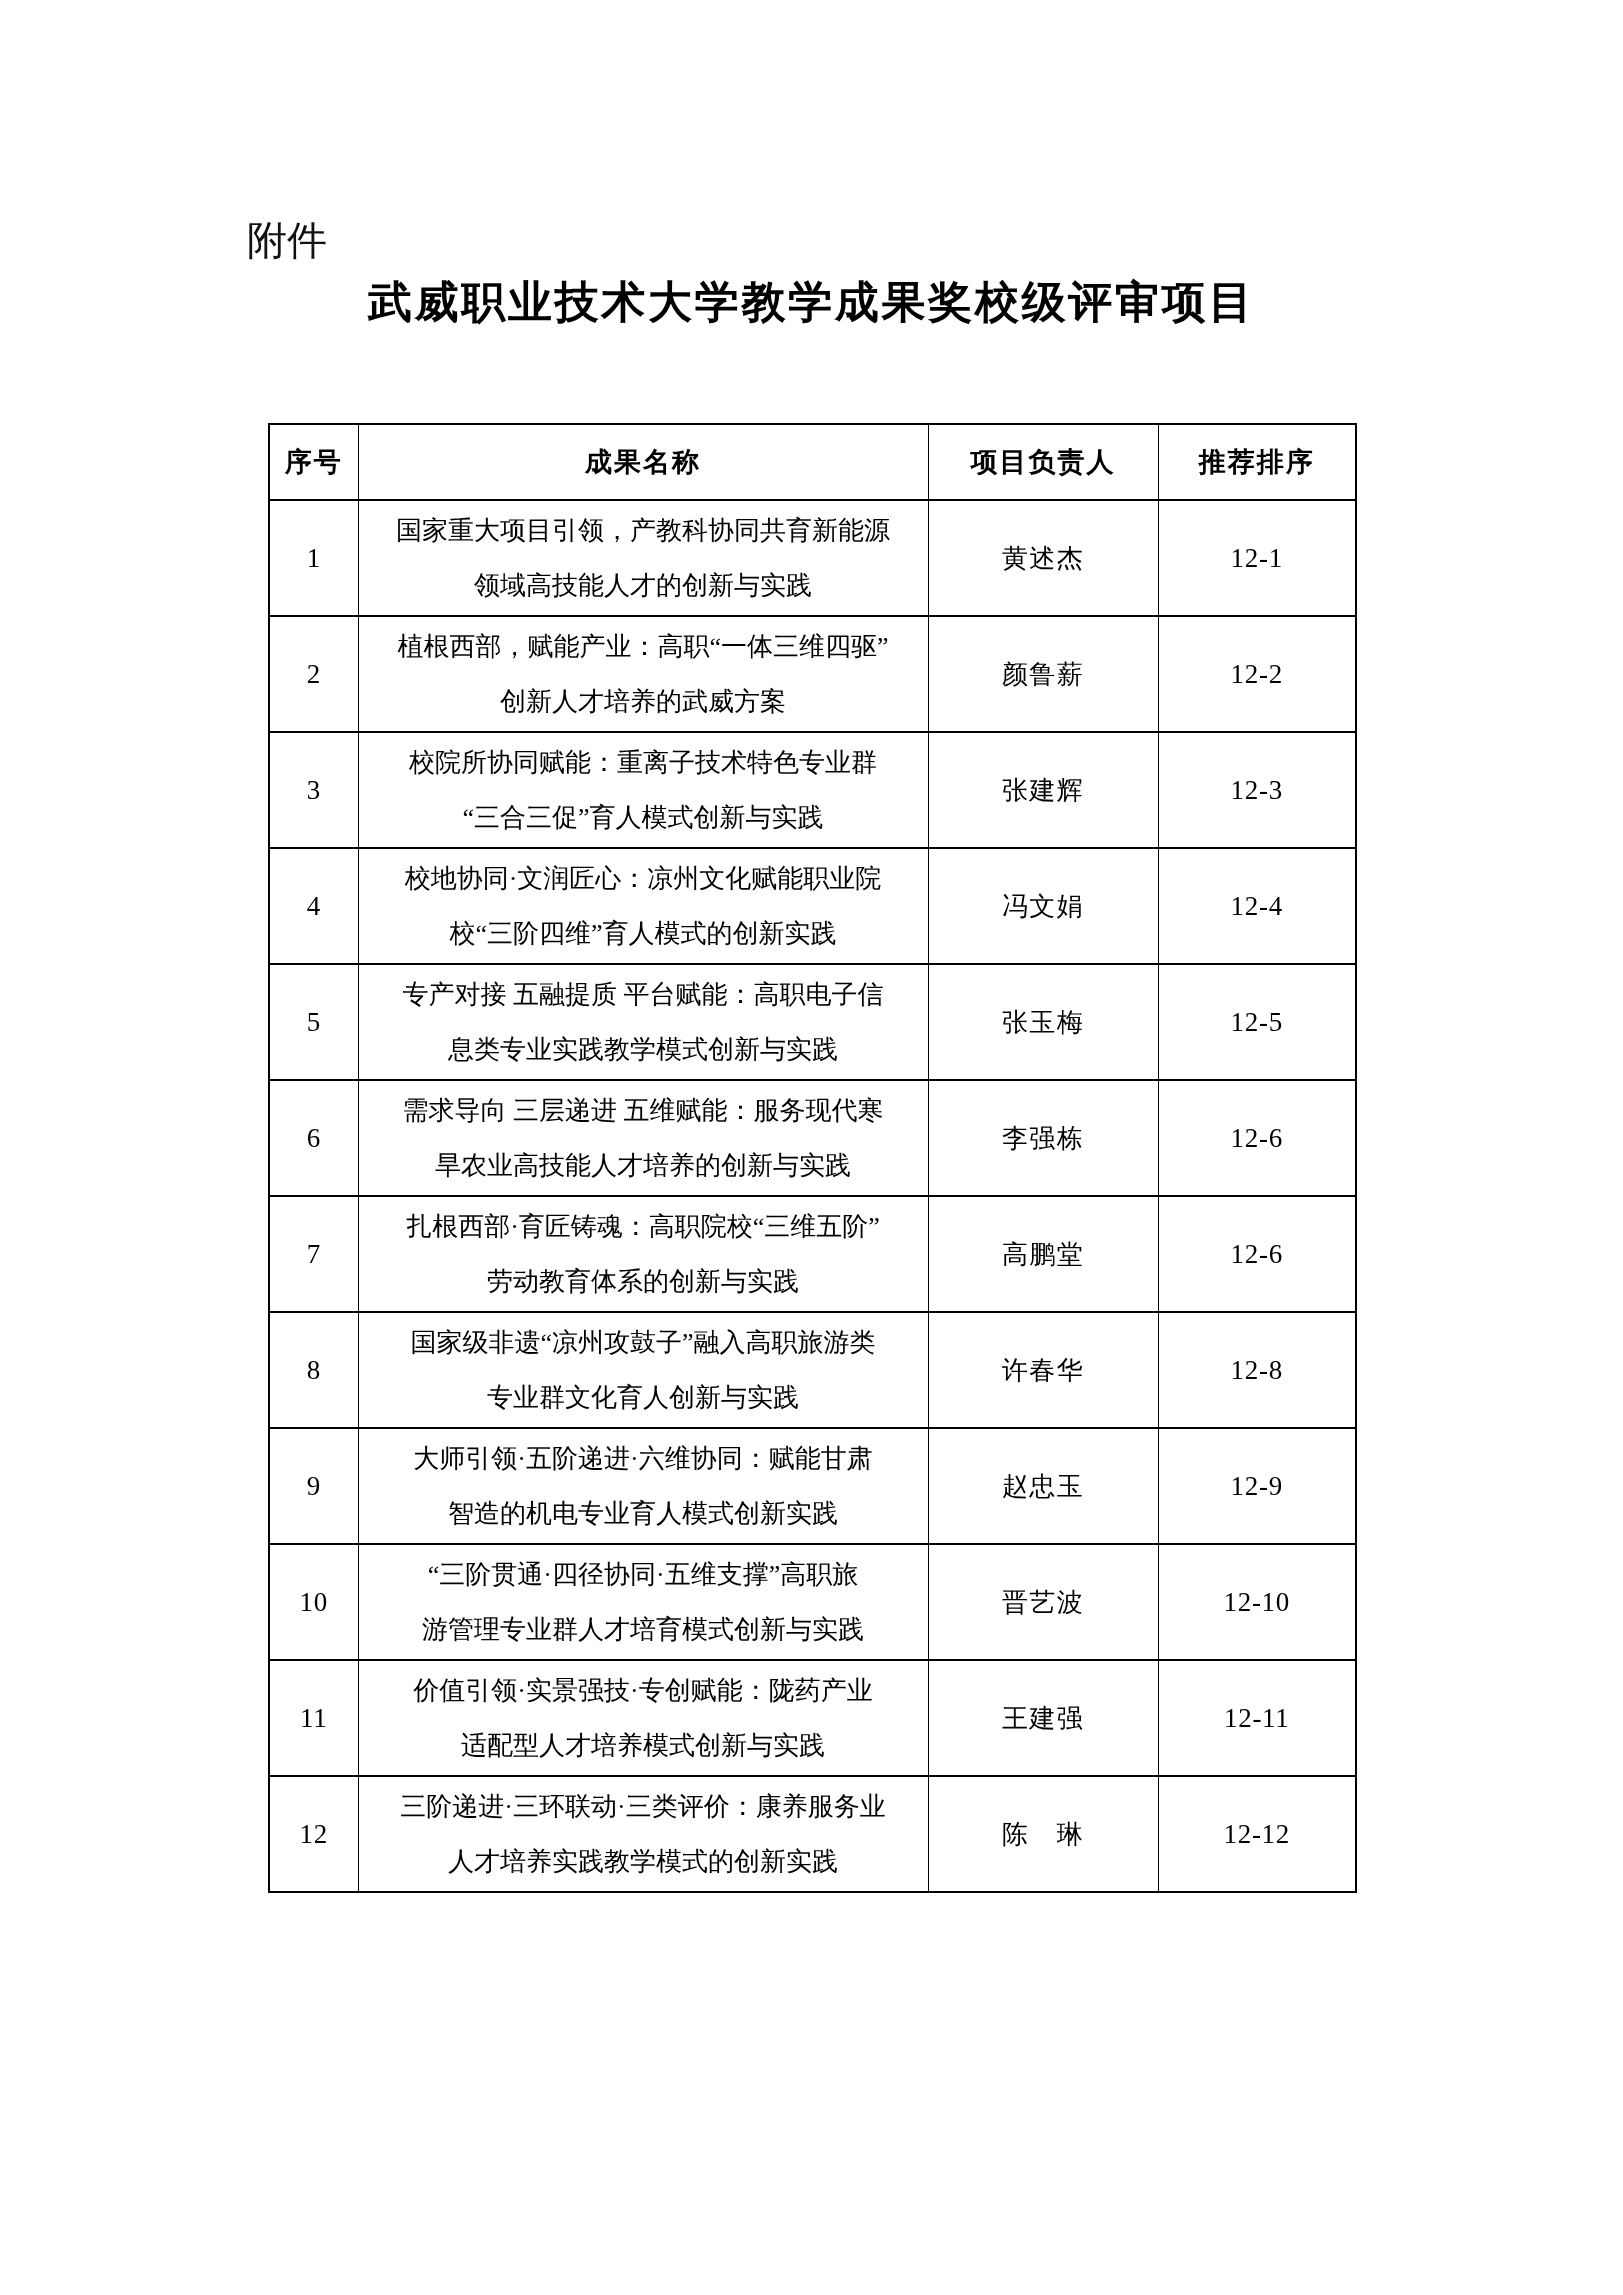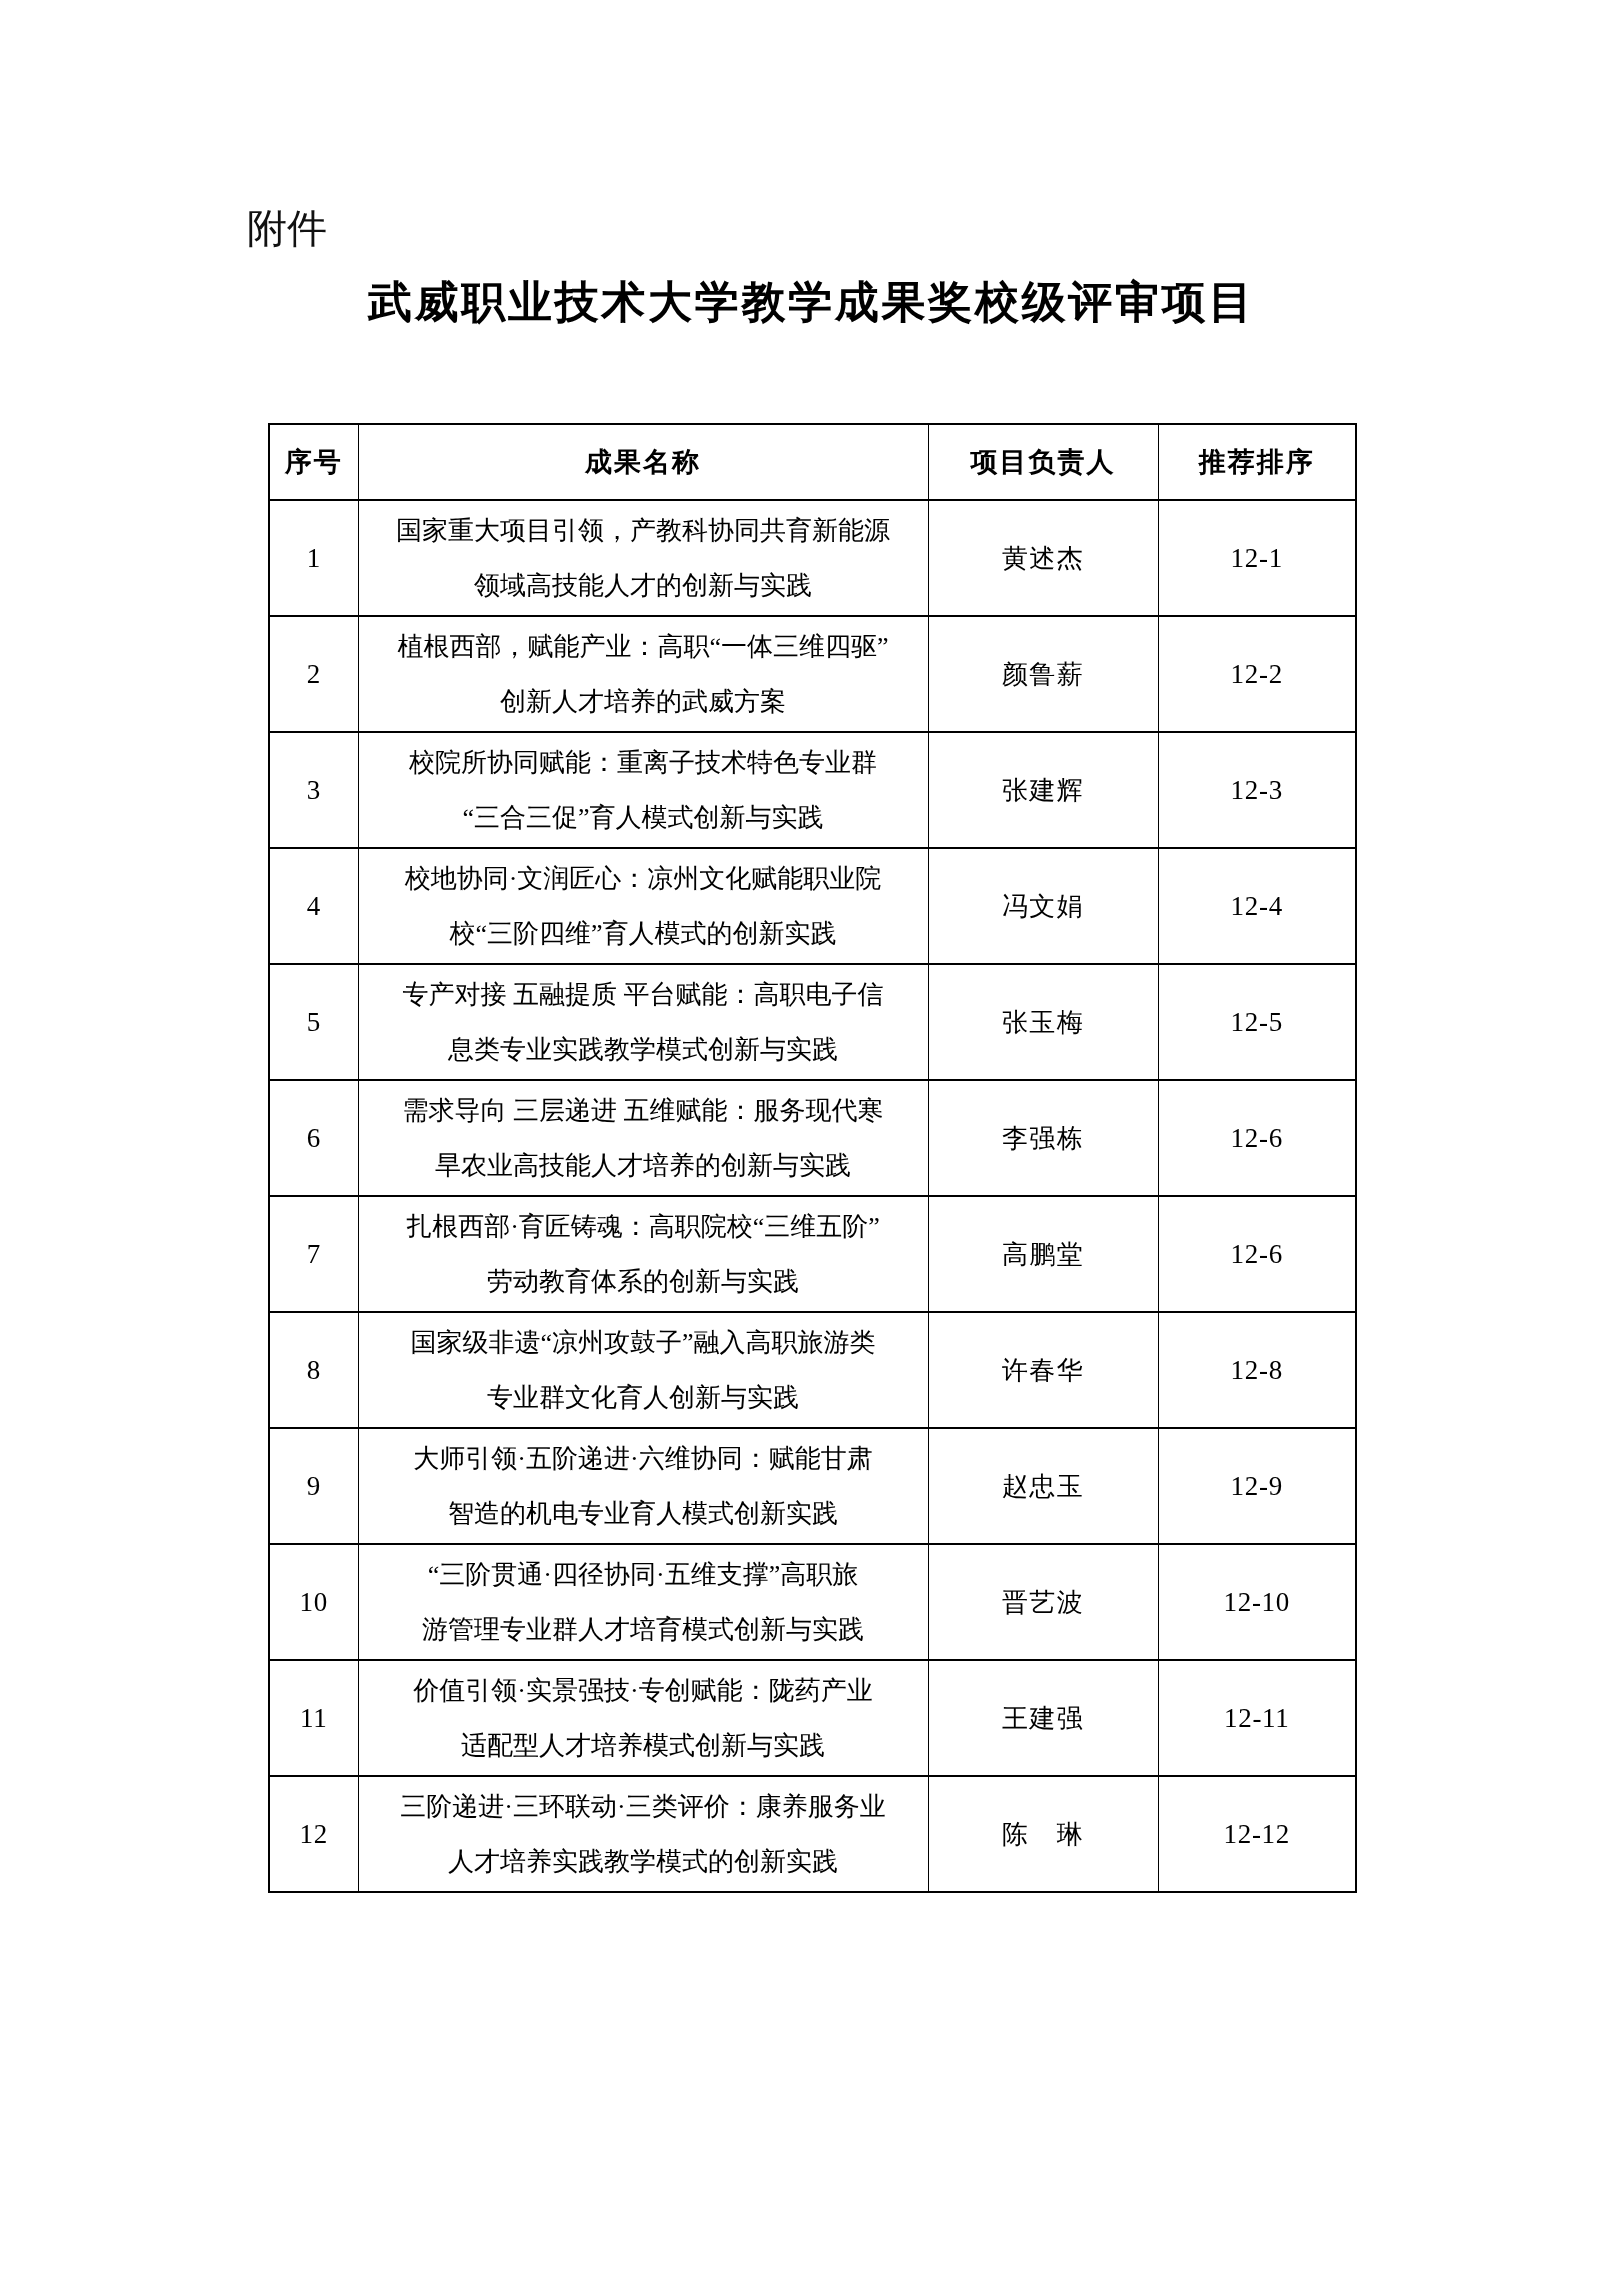--- a/index.html
+++ b/index.html
@@ -8,21 +8,21 @@
     width:1623px;
     height:2295px;
     background:#ffffff;
     font-family:"Liberation Serif","DejaVu Serif",serif;
     color:#000;
     overflow:hidden;
   }
   .attachment-label{
     position:absolute;
     left:247px;
-    top:201px;
+    top:213px;
     font-family:"Liberation Sans","DejaVu Sans",sans-serif;
     font-size:40px;
     font-weight:500;
     color:#111;
   }
   .doc-title{
     position:absolute;
     left:0;
     top:273px;
     width:100%;

